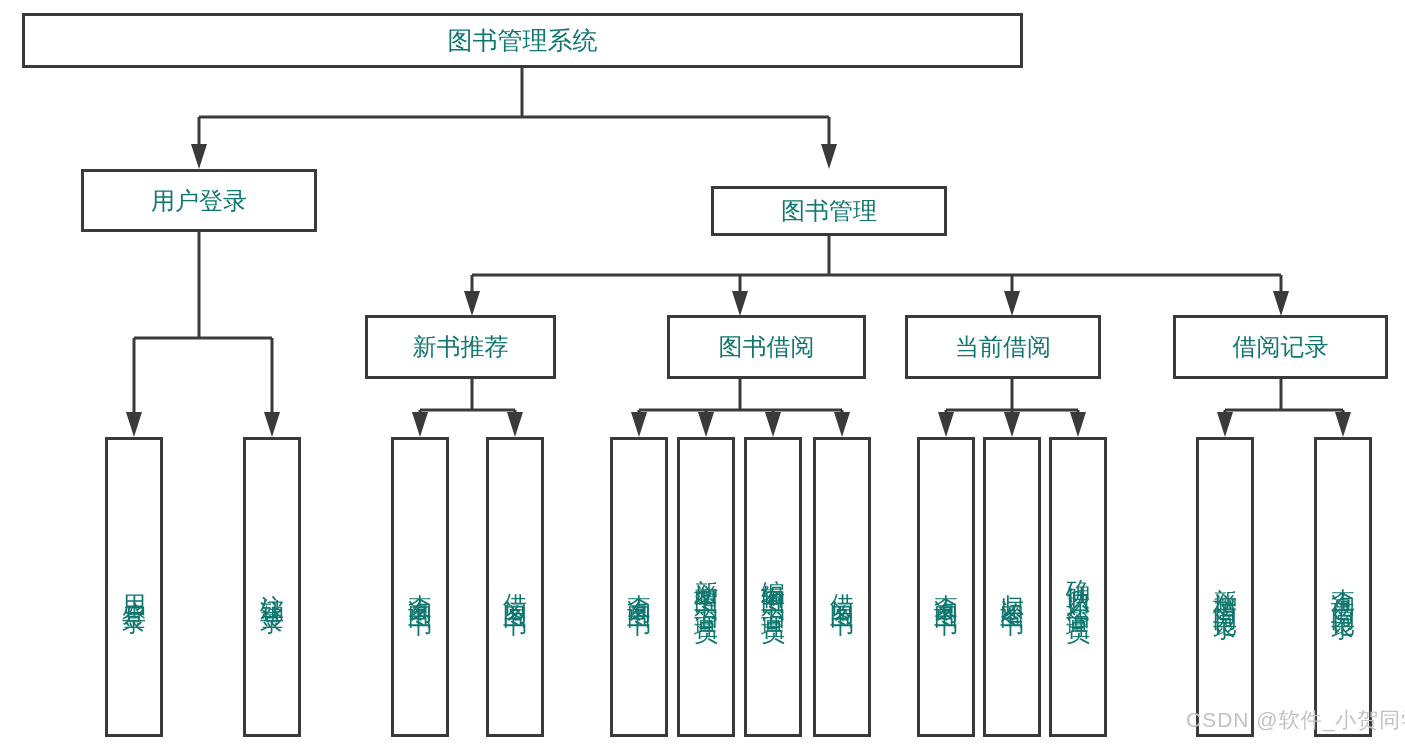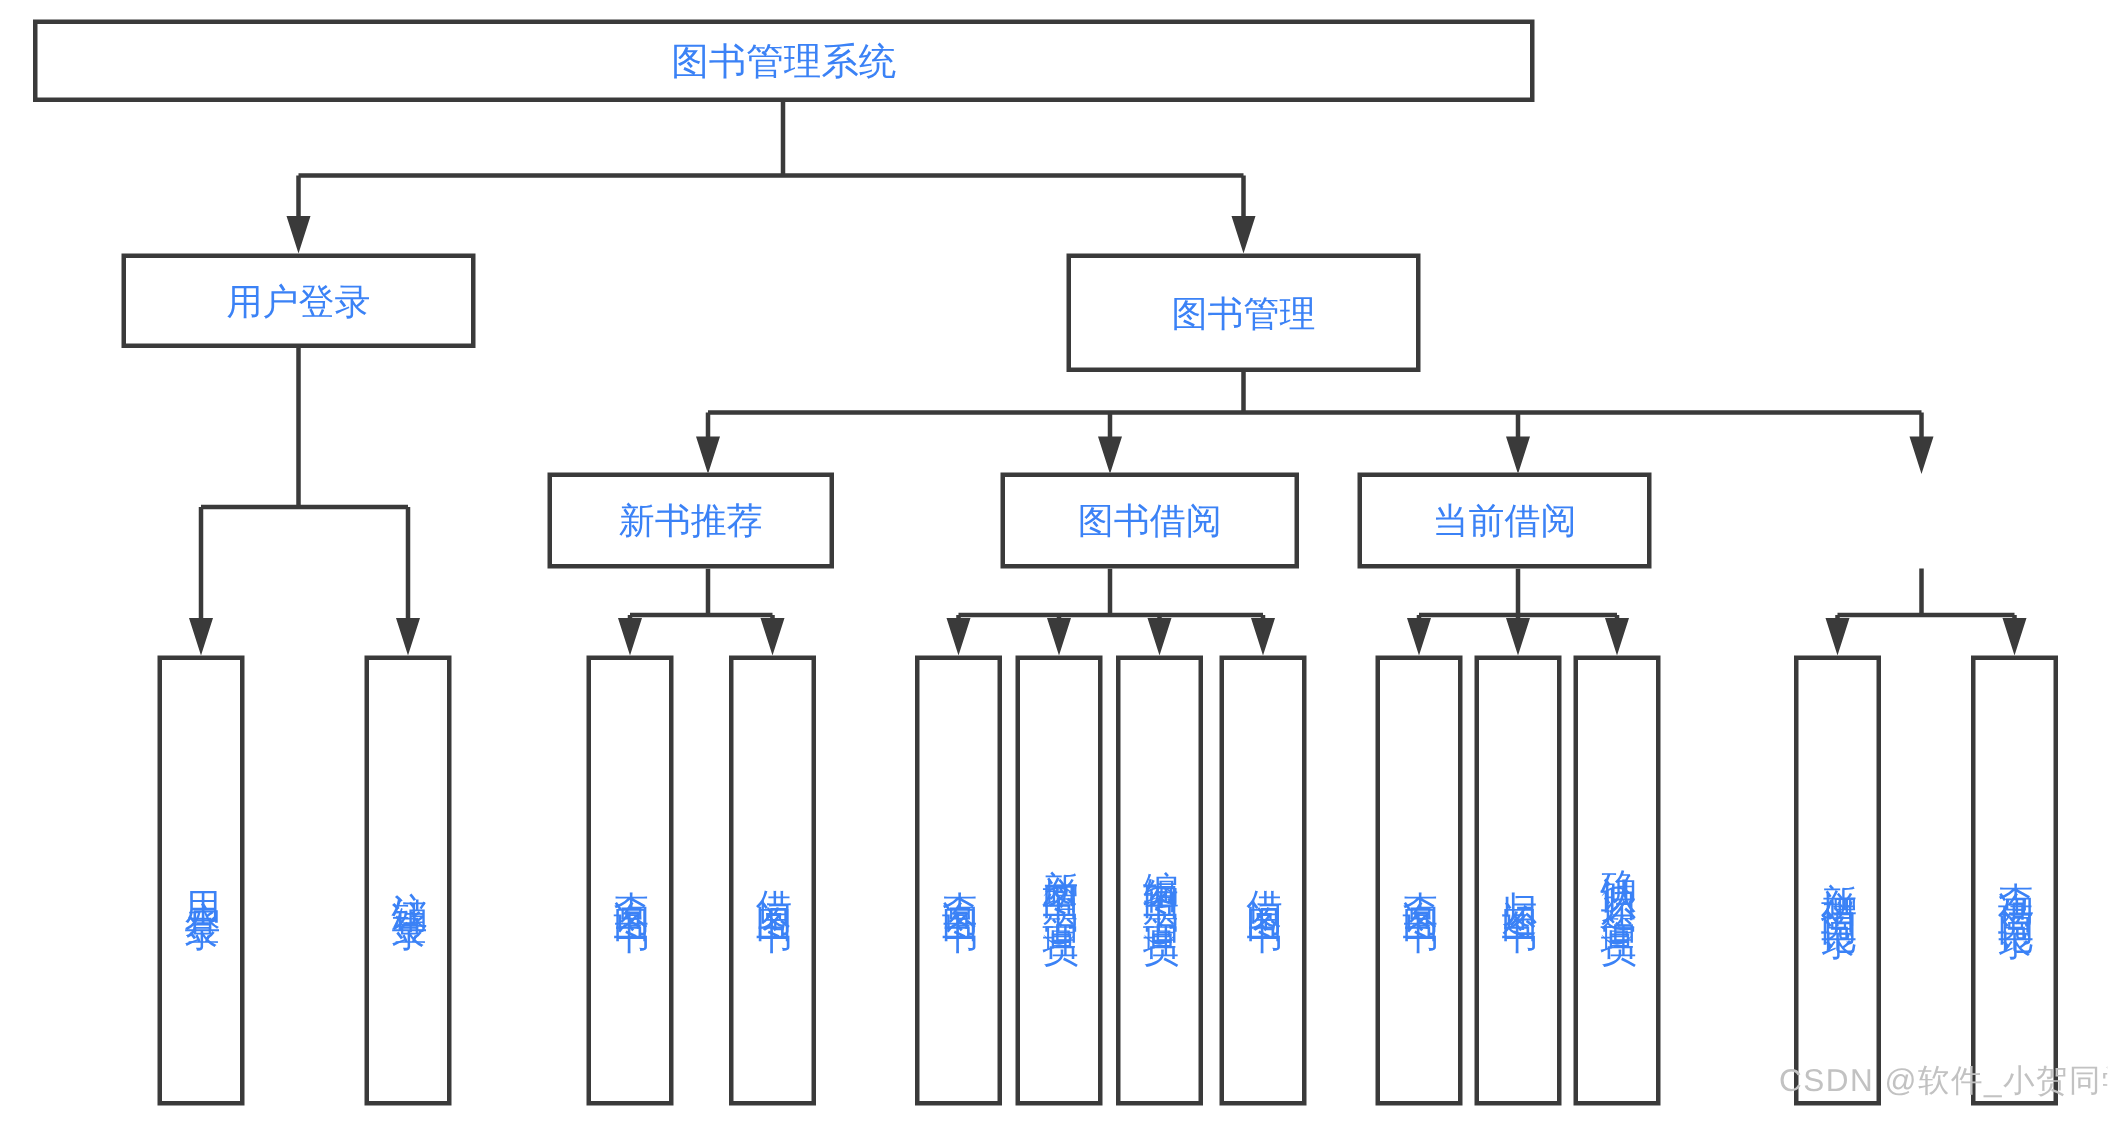--- a/index.html
+++ b/index.html
@@ -15,21 +15,21 @@
     position: absolute;
     left: 0; top: 0;
     width: 1405px; height: 747px;
     pointer-events: none;
   }
   .node {
     position: absolute;
     box-sizing: border-box;
     background: #ffffff;
     border: 3px solid #3a3a3a;
-    color: #3b82f6;
+    color: #0f766e;
     display: flex;
     align-items: center;
     justify-content: center;
     font-size: 24px;
     text-align: center;
     z-index: 2;
   }
   .node.root { font-size: 25px; }
   .node.vert span {
     writing-mode: vertical-rl;
@@ -78,32 +78,35 @@
       M1335 412 L1351 412 L1343 437 Z"></path>
   </svg>
 
   <div class="node root" style="left:22px;top:13px;width:1001px;height:55px">
     <span>图书管理系统</span>
   </div>
 
   <div class="node" style="left:81px;top:169px;width:236px;height:63px">
     <span>用户登录</span>
   </div>
-  <div class="node" style="left:711px;top:169px;width:236px;height:79px">
+  <div class="node" style="left:711px;top:186px;width:236px;height:50px">
     <span>图书管理</span>
   </div>
 
   <div class="node" style="left:365px;top:315px;width:191px;height:64px">
     <span>新书推荐</span>
   </div>
   <div class="node" style="left:667px;top:315px;width:199px;height:64px">
     <span>图书借阅</span>
   </div>
   <div class="node" style="left:905px;top:315px;width:196px;height:64px">
     <span>当前借阅</span>
+  </div>
+  <div class="node" style="left:1173px;top:315px;width:215px;height:64px">
+    <span>借阅记录</span>
   </div>
 
   <div class="node vert" style="left:105px;top:437px;width:58px;height:300px">
     <span>用户登录</span>
   </div>
   <div class="node vert" style="left:243px;top:437px;width:58px;height:300px">
     <span>注销登录</span>
   </div>
   <div class="node vert" style="left:391px;top:437px;width:58px;height:300px">
     <span>查询图书</span>

